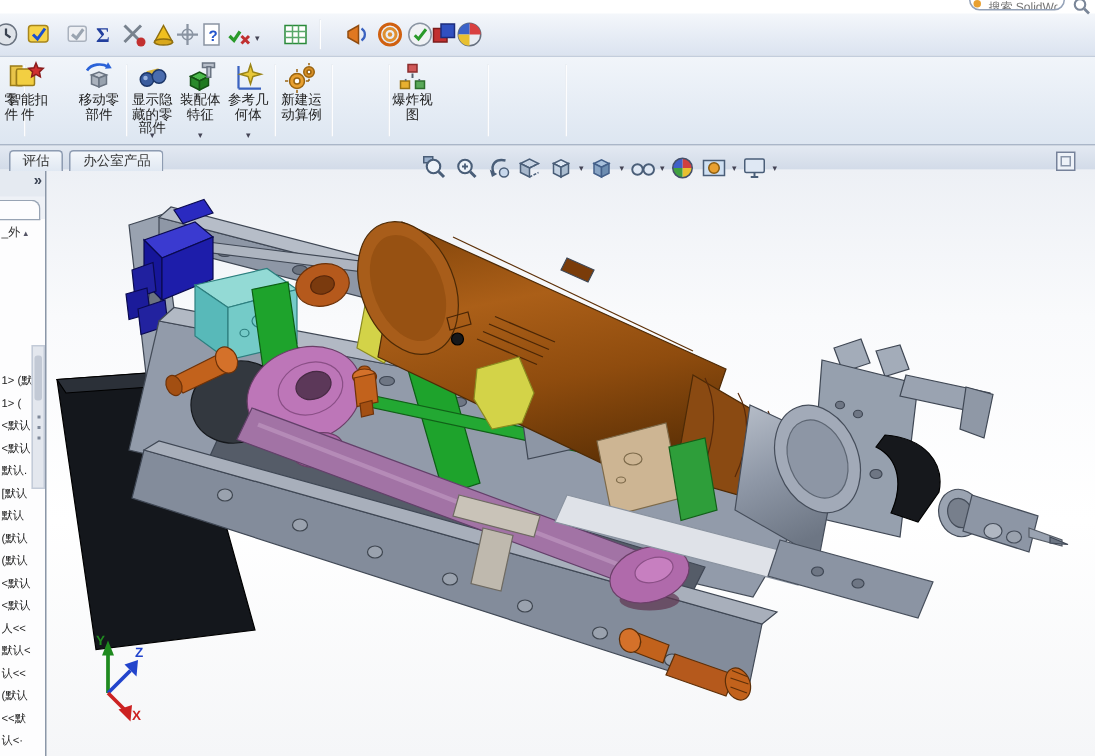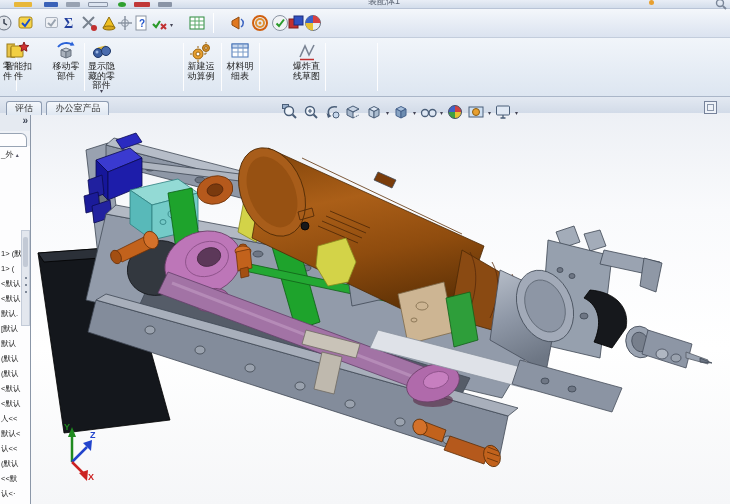--- a/index.html
+++ b/index.html
@@ -366,30 +366,20 @@
       <div class="tree-item">认&lt;·</div>
     </div>
     <div id="sb-splitter">
       <div id="sb-thumb"></div>
       <div class="sb-dot" style="top:46px"></div>
       <div class="sb-dot" style="top:53px"></div>
       <div class="sb-dot" style="top:60px"></div>
     </div>
   </div>
 
-  <div id="menu-strip">
-    <div class="menu-nub" style="left:14px;width:18px;background:#e8b73a"></div>
-    <div class="menu-nub" style="left:44px;width:14px;background:#3a62b8"></div>
-    <div class="menu-nub" style="left:66px;width:14px;background:#98a2b2"></div>
-    <div class="menu-nub" style="left:88px;width:20px;background:#dce4f0;border:1px solid #8a94a6"></div>
-    <div class="menu-nub" style="left:118px;width:8px;background:#2fa02f;border-radius:50%"></div>
-    <div class="menu-nub" style="left:134px;width:16px;background:#c03838"></div>
-    <div class="menu-nub" style="left:158px;width:14px;background:#8a94a6"></div>
-    <span id="doc-title">装配体1</span>
-  </div>
   <div id="search-box">
     <input type="text" placeholder="搜索 SolidWorks 帮助" style="">
   </div>
   <div id="search-star"></div>
   <svg id="search-mag" width="14" height="12" viewBox="0 0 14 12">
       <circle cx="6" cy="5" r="3.5" fill="none" stroke="#7a8698" stroke-width="1.4"></circle>
       <path d="M8.8,7.8 L12,11" stroke="#7a8698" stroke-width="1.8"></path>
     </svg>
 
   <div id="eval-toolbar">
@@ -496,53 +486,67 @@
           <path d="M7,9 L15,7" stroke="#d8b43a" stroke-width="3" fill="none"></path>
           <circle cx="7" cy="13" r="4.5" fill="#3a5c9e" stroke="#1c3668"></circle>
           <circle cx="15" cy="11" r="4.5" fill="#4a6cae" stroke="#1c3668"></circle>
           <circle cx="6" cy="12" r="1.5" fill="#9ab4e0"></circle>
         </svg>
       <div class="cm-line">显示隐</div>
       <div class="cm-line">藏的零</div>
       <div class="cm-line">部件</div>
       <span class="cm-dd">▾</span>
     </div>
+    <div class="cm-btn" style="left:118px;width:31px">
+      <svg width="22" height="22" viewBox="0 0 22 22">
+          <polygon points="4,11 10,8 16,11 10,14" fill="#4ab84a" stroke="#145214"></polygon>
+          <polygon points="4,11 10,14 10,20 4,17" fill="#2a8a2a" stroke="#145214"></polygon>
+          <polygon points="10,14 16,11 16,17 10,20" fill="#1f7a1f" stroke="#145214"></polygon>
+          <rect x="12" y="2" width="8" height="3" fill="#b8bfca" stroke="#6a7482"></rect>
+          <rect x="15" y="4.5" width="2.5" height="7" fill="#b8bfca" stroke="#6a7482"></rect>
+        </svg>
+      <div class="cm-line">装配体</div>
+      <div class="cm-line">特征</div>
+      <span class="cm-dd">▾</span>
+    </div>
+    <div class="cm-btn" style="left:150px;width:31px">
+      <svg width="22" height="22" viewBox="0 0 22 22">
+          <path d="M4,19 H19 M4,19 V4" stroke="#3a62c0" stroke-width="1.5" fill="none"></path>
+          <path d="M12,3 L13.6,8 L19,9.5 L13.6,11 L12,16 L10.4,11 L5,9.5 L10.4,8 Z" fill="#e8c838" stroke="#9a8418"></path>
+        </svg>
+      <div class="cm-line">参考几</div>
+      <div class="cm-line">何体</div>
+      <span class="cm-dd">▾</span>
+    </div>
     <div class="cm-sep" style="left:183px"></div>
 
     <div class="cm-btn" style="left:184px;width:34px">
       <svg width="22" height="22" viewBox="0 0 22 22">
           <circle cx="8" cy="14" r="5" fill="#e8a030" stroke="#9a6410"></circle>
           <circle cx="8" cy="14" r="2" fill="#fff" stroke="#9a6410"></circle>
           <circle cx="16" cy="8" r="3.5" fill="#d89028" stroke="#9a6410"></circle>
           <circle cx="16" cy="8" r="1.3" fill="#fff" stroke="#9a6410"></circle>
           <path d="M8,8 V6 M8,20 V22 M2,14 H0 M14,14 h2 M16,3.5 V2 M16,12.5 v1.5" stroke="#9a6410"></path>
         </svg>
       <div class="cm-line">新建运</div>
       <div class="cm-line">动算例</div>
     </div>
     <div class="cm-sep" style="left:221px"></div>
 
-    <div class="cm-btn" style="left:223px;width:34px">
-      <svg width="22" height="22" viewBox="0 0 22 22">
-          <rect x="3" y="4" width="16" height="13" fill="#fff" stroke="#4a76b8"></rect>
-          <rect x="3" y="4" width="16" height="4" fill="#c8d8ee" stroke="#4a76b8"></rect>
-          <path d="M3,12 H19 M9,4 V17 M14,4 V17" stroke="#7a9cc8"></path>
-        </svg>
-      <div class="cm-line">材料明</div>
-      <div class="cm-line">细表</div>
-    </div>
     <div class="cm-sep" style="left:259px"></div>
 
-    <div class="cm-btn" style="left:290px;width:33px">
-      <svg width="22" height="22" viewBox="0 0 22 22">
-          <path d="M4,17 L9,6 L13,15 L18,5" stroke="#7a8494" stroke-width="1.6" fill="none"></path>
-          <path d="M4,19.5 L18,19.5" stroke="#c03030" stroke-width="1.5"></path>
-        </svg>
-      <div class="cm-line">爆炸直</div>
-      <div class="cm-line">线草图</div>
+    <div class="cm-btn" style="left:261px;width:28px">
+      <svg width="22" height="22" viewBox="0 0 22 22">
+          <rect x="8" y="3" width="6" height="5" fill="#d05858" stroke="#8a2c2c"></rect>
+          <rect x="3" y="14" width="6" height="5" fill="#e8b030" stroke="#9a7414"></rect>
+          <rect x="13" y="14" width="6" height="5" fill="#58a858" stroke="#2c6e2c"></rect>
+          <path d="M11,9 V12 M7,13 L6,13.5 M15,13 L16,13.5" stroke="#556070" stroke-width="1.3" fill="none"></path>
+        </svg>
+      <div class="cm-line">爆炸视</div>
+      <div class="cm-line">图</div>
     </div>
     <div class="cm-sep" style="left:325px"></div>
 
     <div class="cm-sep" style="left:377px"></div>
   </div>
 
   <div id="tab-strip">
     <span class="cm-tab" id="tab1">评估</span>
     <span class="cm-tab">办公室产品</span>
   </div>

